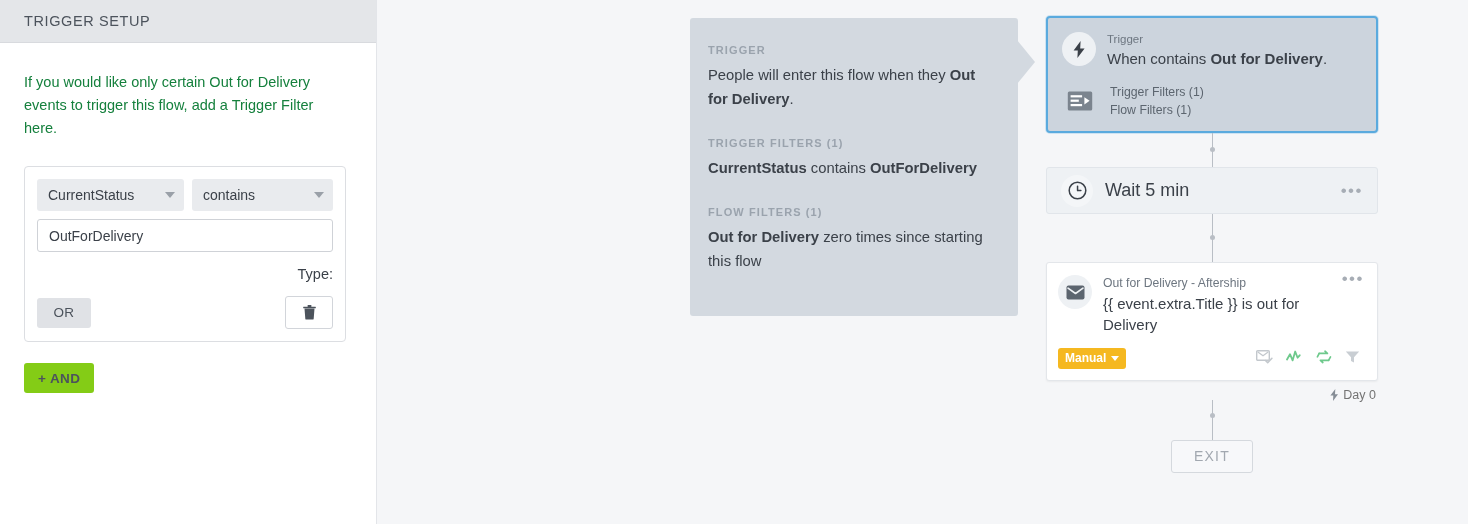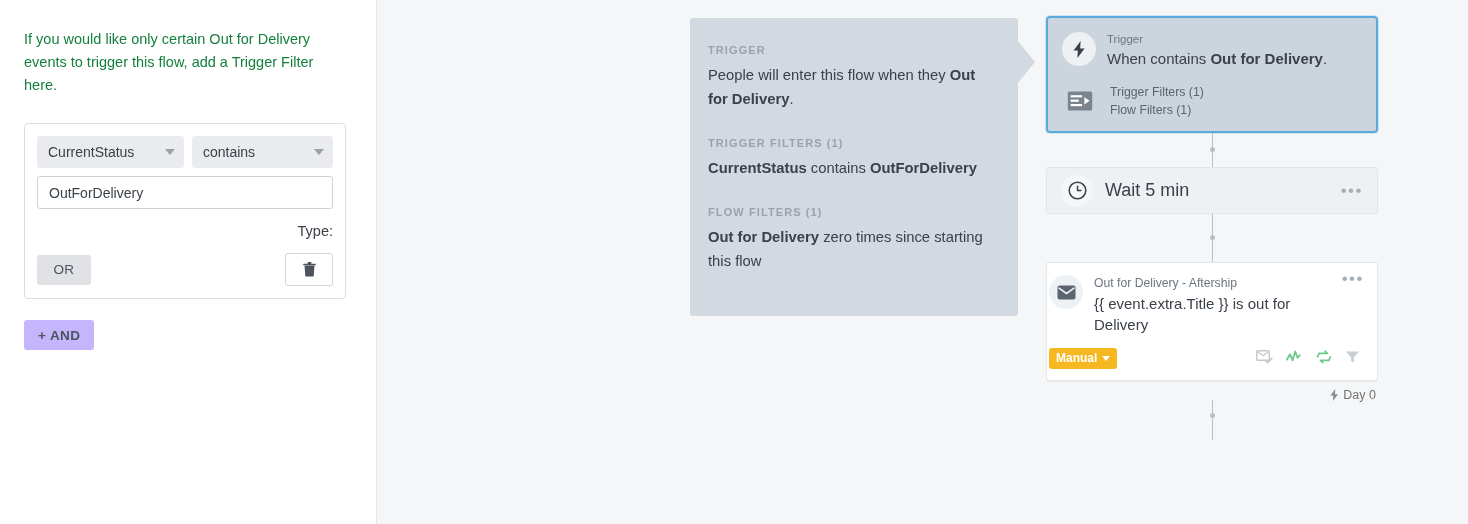--- a/index.html
+++ b/index.html
@@ -138,21 +138,21 @@
     border-radius: 3px;
     width: 46px;
     height: 31px;
     display: flex;
     align-items: center;
     justify-content: center;
     cursor: pointer;
   }
   .btn-and {
     margin-top: 21px;
-    background: #c4b5fd;
+    background: #84cc16;
     border: none;
     border-radius: 3px;
     height: 30px;
     padding: 12px 14px;
     font-size: 13.5px;
     letter-spacing: 0.4px;
     color: #4c535c;
     font-family: "Liberation Sans", sans-serif;
     cursor: pointer;
     display: inline-flex;
@@ -315,21 +315,21 @@
     line-height: 8px;
     cursor: pointer;
     user-select: none;
   }
 
   
   #email-card {
     background: #ffffff;
     border: 1px solid #e3e6ea;
     border-radius: 3px;
-    padding: 12px 13px 11px 2px;
+    padding: 12px 13px 11px 11px;
     box-shadow: 0 1px 2px rgba(0,0,0,0.05);
   }
   .email-top { display: flex; align-items: flex-start; }
   .email-icon {
     width: 34px; height: 34px;
     border-radius: 50%;
     background: #eef1f4;
     display: flex;
     align-items: center;
     justify-content: center;
@@ -410,20 +410,23 @@
     letter-spacing: 1.2px;
     color: #a2a8b0;
     cursor: pointer;
   }
 </style>
 </head>
 <body>
 
 <div id="left-panel">
 
+  <div id="panel-header">
+    <span class="title">TRIGGER SETUP</span>
+  </div>
 
   <div id="panel-body">
 
     <p class="panel-desc">If you would like only certain Out for Delivery events to trigger this flow, add a Trigger Filter here.</p>
 
     <div class="filter-card">
 
       <div class="filter-row">
         <div class="select attr">
           <span>CurrentStatus</span>
@@ -583,14 +586,17 @@
       <path d="M5.3 0L0.4 6.6h2.9L3 12l5-6.7H5L5.3 0z" fill="#868d96"></path>
     </svg>
     <span>Day 0</span>
   </div>
 
   <div class="connector" style="height:40px;margin-top:-2px">
     <div class="conn-line" style="height:40px"></div>
     <div class="conn-dot" style="top:13px"></div>
   </div>
 
+  <div id="exit-wrap">
+    <div id="exit-node">EXIT</div>
+  </div>
 
 </div>
 
 </body></html>

